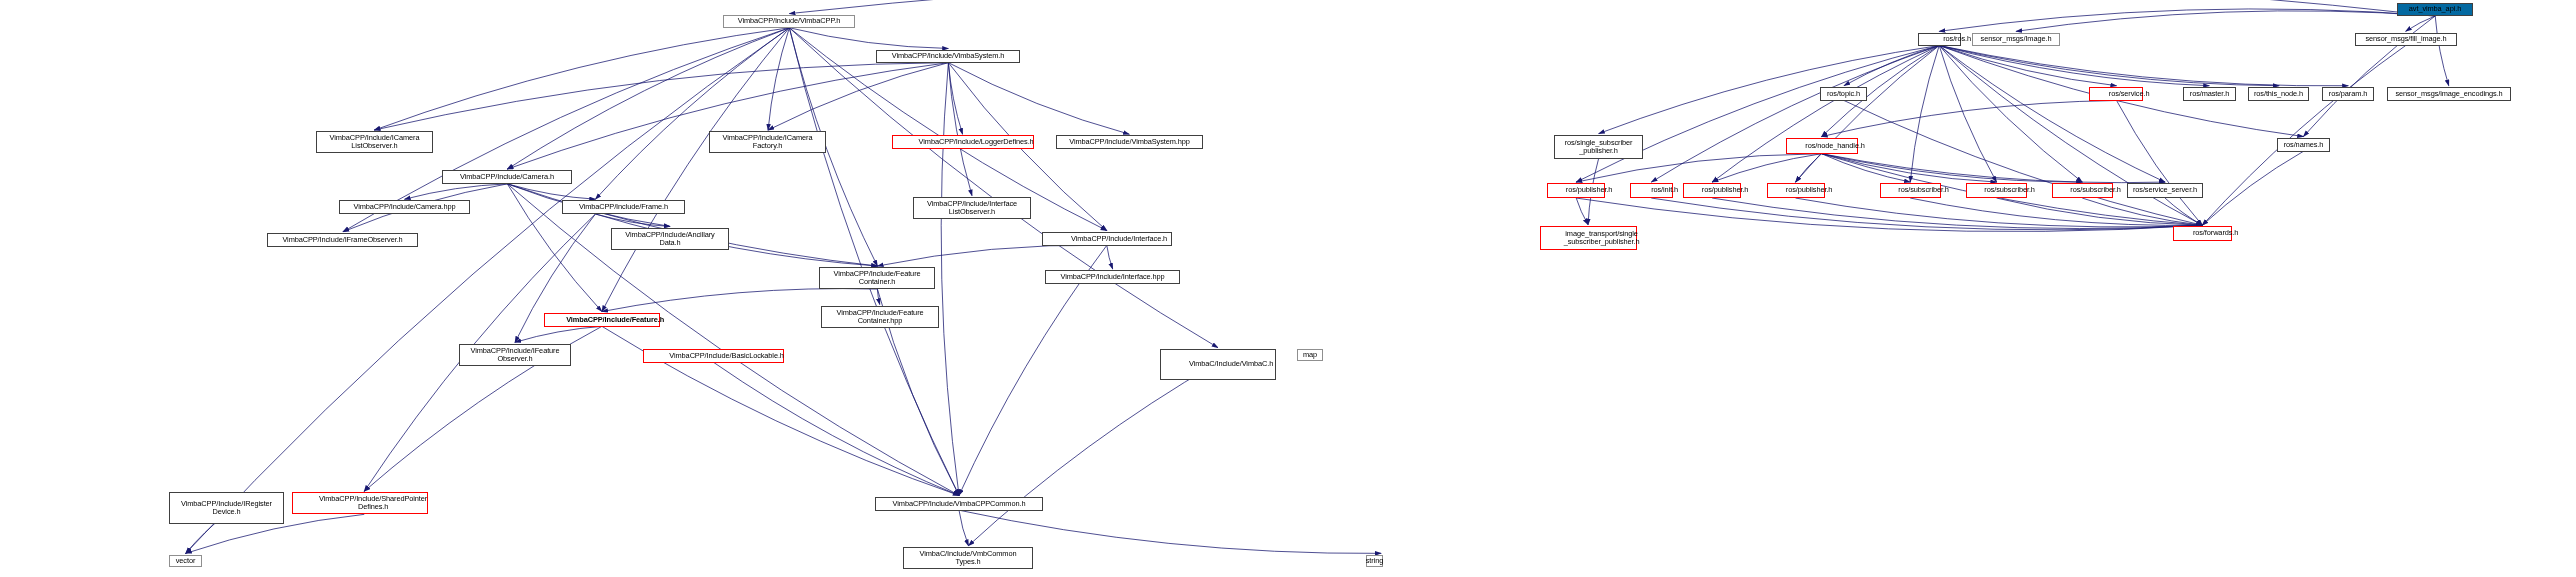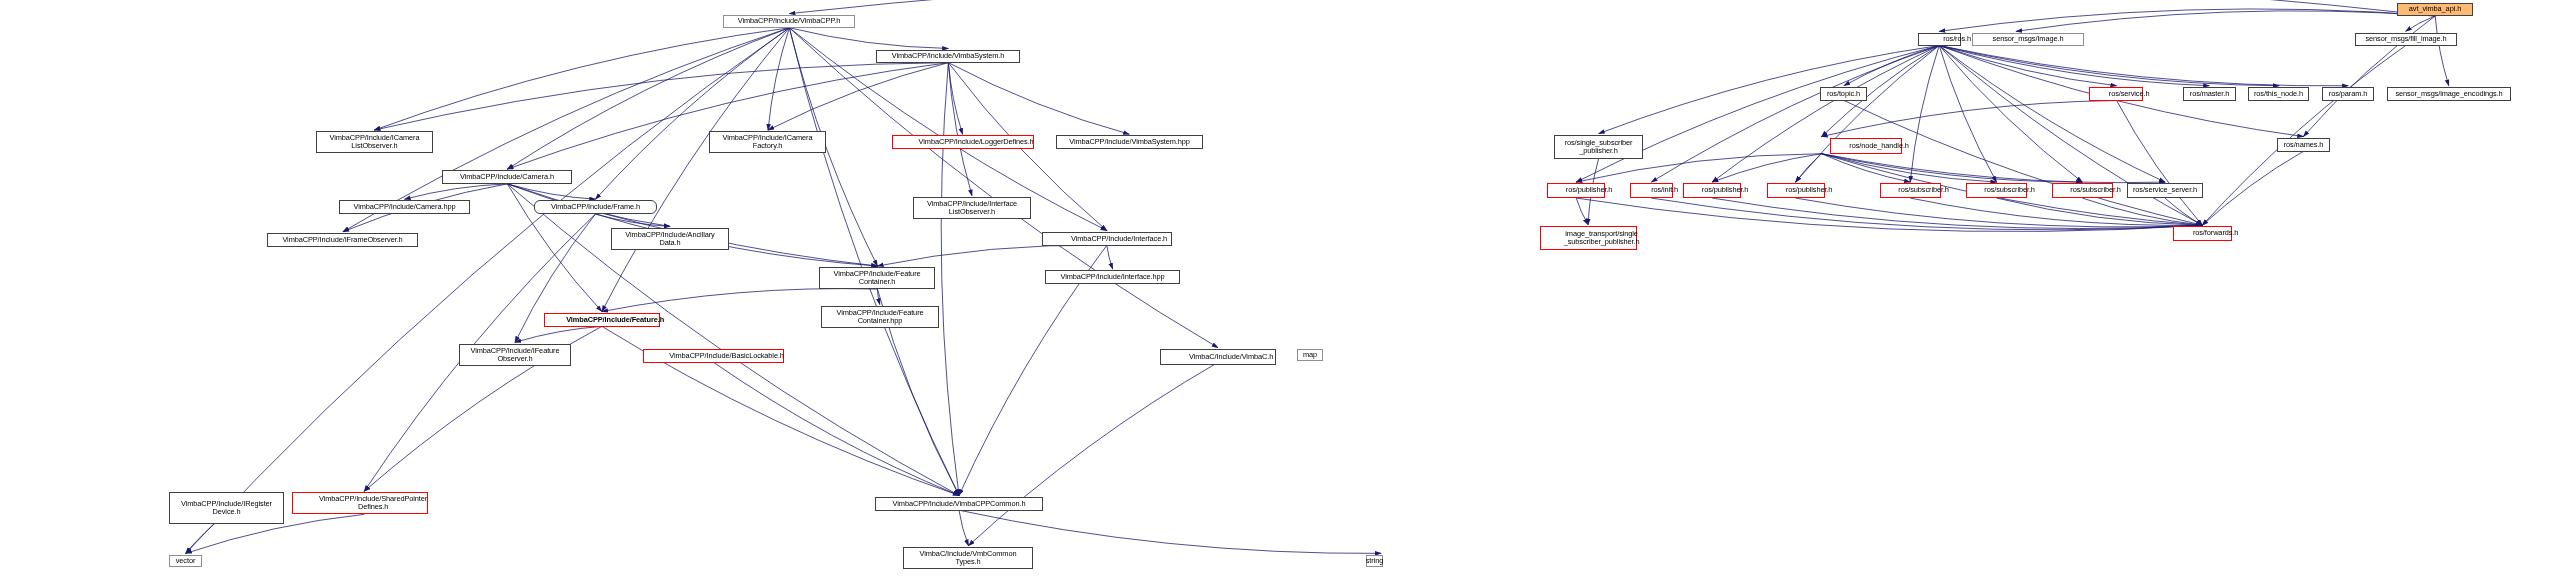--- a/index.html
+++ b/index.html
@@ -33,21 +33,21 @@
     border: 0.6px solid #404040;
     color: #000000;
     font-size: 7.4px;
     line-height: 1.12;
     letter-spacing: -0.1px;
     white-space: pre-line;
     padding: 0.6px 1.8px;
     z-index: 5;
   }
   .node.root {
-    background: #fdba74;
+    background: #0369a1;
     border: 0.6px solid #404040;
   }
   .node.red {
     border: 0.6px solid #ff0000;
     padding-left: 28px;
   }
   .node.plain {
     border: 0.6px solid #8f8f8f;
   }
 </style>
@@ -153,69 +153,69 @@
         <path d="M3522,335 Q3620.97,369.165 3725,381" marker-end="url(#arrow)"></path>
         <path d="M3662,335 Q3690.97,361.465 3725,381" marker-end="url(#arrow)"></path>
         <path d="M3896,256 Q3803.625,309.095 3725,381" marker-end="url(#arrow)"></path>
         <path d="M4069,77 Q3880.28,210.07999999999998 3725,381" marker-end="url(#arrow)"></path>
       </g>
   </svg>
   <div id="nodes">
       <div class="node root" style="left: 2397px; top: 3px; width: 76px; height: 13px;">avt_vimba_api.h</div>
       <div class="node plain" style="left: 723px; top: 15px; width: 132px; height: 13px;">VimbaCPP/Include/VimbaCPP.h</div>
       <div class="node" style="left: 1918px; top: 33px; width: 43px; height: 13px; padding-left: 37px;">ros/ros.h</div>
-      <div class="node plain" style="left: 1972px; top: 33px; width: 112px; height: 13px;">sensor_msgs/Image.h</div>
+      <div class="node plain" style="left: 1972px; top: 33px; width: 88px; height: 13px;">sensor_msgs/Image.h</div>
       <div class="node" style="left: 2355px; top: 33px; width: 102px; height: 13px;">sensor_msgs/fill_image.h</div>
       <div class="node" style="left: 876px; top: 50px; width: 144px; height: 13px;">VimbaCPP/Include/VimbaSystem.h</div>
       <div class="node" style="left: 1820px; top: 87px; width: 47px; height: 13.6px;">ros/topic.h</div>
       <div class="node red" style="left: 2089px; top: 87px; width: 54px; height: 13.6px;">ros/service.h</div>
       <div class="node" style="left: 2183px; top: 87px; width: 53px; height: 13.6px;">ros/master.h</div>
       <div class="node" style="left: 2248px; top: 87px; width: 61px; height: 13.6px;">ros/this_node.h</div>
       <div class="node" style="left: 2322px; top: 87px; width: 52px; height: 13.6px;">ros/param.h</div>
       <div class="node" style="left: 2387px; top: 87px; width: 124px; height: 13.6px;">sensor_msgs/image_encodings.h</div>
       <div class="node" style="left: 316px; top: 131px; width: 117px; height: 22px;">VimbaCPP/Include/ICamera
 ListObserver.h</div>
       <div class="node" style="left: 709px; top: 131px; width: 117px; height: 22px;">VimbaCPP/Include/ICamera
 Factory.h</div>
       <div class="node red" style="left: 892px; top: 135px; width: 142px; height: 13.6px;">VimbaCPP/Include/LoggerDefines.h</div>
       <div class="node" style="left: 1056px; top: 135px; width: 147px; height: 13.6px;">VimbaCPP/Include/VimbaSystem.hpp</div>
       <div class="node" style="left: 1554px; top: 135px; width: 89px; height: 24px;">ros/single_subscriber
 _publisher.h</div>
-      <div class="node red" style="left: 1786px; top: 138px; width: 72px; height: 16px; margin-left: 44px;">ros/node_handle.h</div>
+      <div class="node red" style="left: 1786px; top: 138px; width: 72px; height: 16px;">ros/node_handle.h</div>
       <div class="node" style="left: 2277px; top: 138px; width: 53px; height: 13.6px;">ros/names.h</div>
       <div class="node" style="left: 442px; top: 170px; width: 130px; height: 13.6px;">VimbaCPP/Include/Camera.h</div>
       <div class="node red" style="left: 1547px; top: 183px; width: 58px; height: 15px;">ros/publisher.h</div>
       <div class="node red" style="left: 1630px; top: 183px; width: 43px; height: 15px;">ros/init.h</div>
       <div class="node red" style="left: 1683px; top: 183px; width: 58px; height: 15px;">ros/publisher.h</div>
       <div class="node red" style="left: 1767px; top: 183px; width: 58px; height: 15px;">ros/publisher.h</div>
       <div class="node red" style="left: 1880px; top: 183px; width: 61px; height: 15px;">ros/subscriber.h</div>
       <div class="node red" style="left: 1966px; top: 183px; width: 61px; height: 15px;">ros/subscriber.h</div>
       <div class="node red" style="left: 2052px; top: 183px; width: 61px; height: 15px;">ros/subscriber.h</div>
       <div class="node" style="left: 2127px; top: 183px; width: 76px; height: 15px;">ros/service_server.h</div>
       <div class="node" style="left: 339px; top: 200px; width: 131px; height: 13.6px;">VimbaCPP/Include/Camera.hpp</div>
-      <div class="node" style="left: 534px; top: 200px; width: 123px; height: 13.6px; border-radius: 6px;">VimbaCPP/Include/Frame.h</div>
+      <div class="node" style="left: 562px; top: 200px; width: 123px; height: 13.6px;">VimbaCPP/Include/Frame.h</div>
       <div class="node" style="left: 913px; top: 197px; width: 118px; height: 22px;">VimbaCPP/Include/Interface
 ListObserver.h</div>
       <div class="node red" style="left: 1540px; top: 226px; width: 97px; height: 24px;">image_transport/single
 _subscriber_publisher.h</div>
       <div class="node red" style="left: 2173px; top: 226px; width: 59px; height: 15px;">ros/forwards.h</div>
       <div class="node" style="left: 267px; top: 233px; width: 151px; height: 13.6px;">VimbaCPP/Include/IFrameObserver.h</div>
       <div class="node" style="left: 611px; top: 228px; width: 118px; height: 22px;">VimbaCPP/Include/Ancillary
 Data.h</div>
       <div class="node" style="left: 1042px; top: 232px; width: 130px; height: 13.6px; padding-left: 26px;">VimbaCPP/Include/Interface.h</div>
       <div class="node" style="left: 819px; top: 267px; width: 116px; height: 22px;">VimbaCPP/Include/Feature
 Container.h</div>
       <div class="node" style="left: 1045px; top: 270px; width: 135px; height: 13.6px;">VimbaCPP/Include/Interface.hpp</div>
       <div class="node" style="left: 821px; top: 306px; width: 118px; height: 22px;">VimbaCPP/Include/Feature
 Container.hpp</div>
       <div class="node red" style="left: 544px; top: 313px; width: 116px; height: 13.6px; font-weight: bold;">VimbaCPP/Include/Feature.h</div>
       <div class="node" style="left: 459px; top: 344px; width: 112px; height: 22px;">VimbaCPP/Include/IFeature
 Observer.h</div>
       <div class="node red" style="left: 643px; top: 349px; width: 141px; height: 13.6px;">VimbaCPP/Include/BasicLockable.h</div>
-      <div class="node" style="left: 1160px; top: 349px; width: 116px; height: 16px; padding-left: 28px;">VimbaC/Include/VimbaC.h</div>
+      <div class="node" style="left: 1160px; top: 349px; width: 116px; height: 31px; padding-left: 28px;">VimbaC/Include/VimbaC.h</div>
       <div class="node plain" style="left: 1297px; top: 349px; width: 26px; height: 12.4px;">map</div>
       <div class="node" style="left: 169px; top: 492px; width: 115px; height: 32px;">VimbaCPP/Include/IRegister
 Device.h</div>
       <div class="node red" style="left: 292px; top: 492px; width: 136px; height: 22px;">VimbaCPP/Include/SharedPointer
 Defines.h</div>
       <div class="node" style="left: 875px; top: 497px; width: 168px; height: 13.6px;">VimbaCPP/Include/VimbaCPPCommon.h</div>
       <div class="node plain" style="left: 169px; top: 555px; width: 33px; height: 12.4px;">vector</div>
       <div class="node" style="left: 903px; top: 547px; width: 130px; height: 22px;">VimbaC/Include/VmbCommon
 Types.h</div>
       <div class="node plain" style="left: 1366px; top: 555px; width: 17px; height: 12.4px;">string</div>

